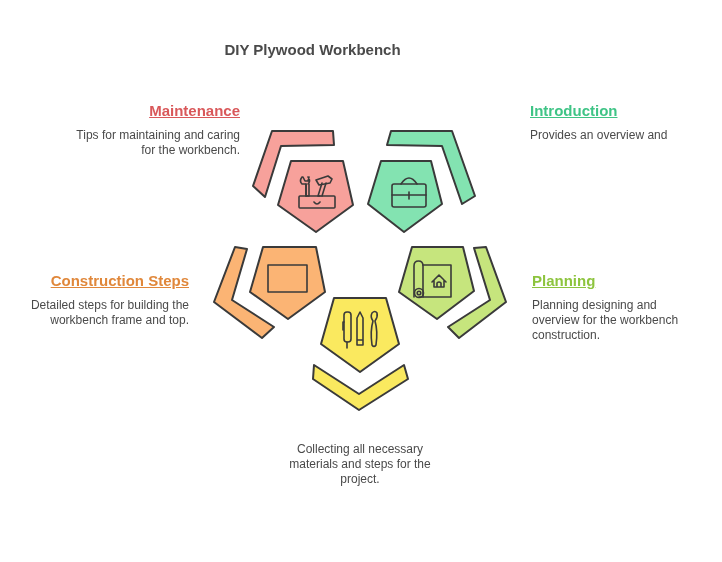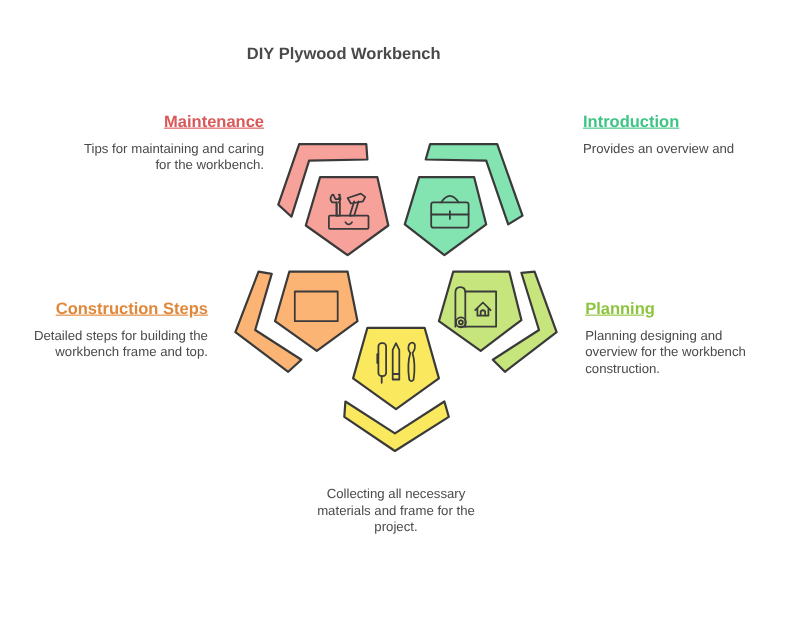--- a/index.html
+++ b/index.html
@@ -116,16 +116,16 @@
   <div class="desc">
     <div>Planning designing and</div>
     <div>overview for the workbench</div>
     <div>construction.</div>
   </div>
 </div>
 
 <div class="block center-align" style="left:250px; top:442px; width:220px;">
   <div class="desc">
     <div>Collecting all necessary</div>
-    <div>materials and frame for the</div>
+    <div>materials and steps for the</div>
     <div>project.</div>
   </div>
 </div>
 
 </body></html>

